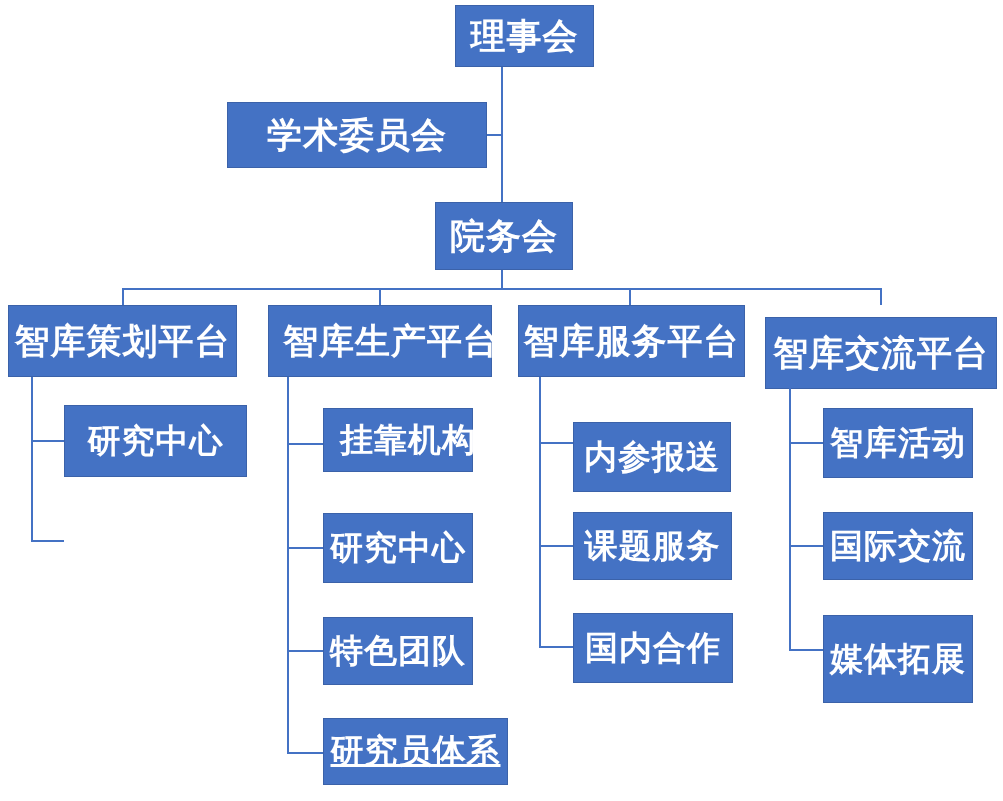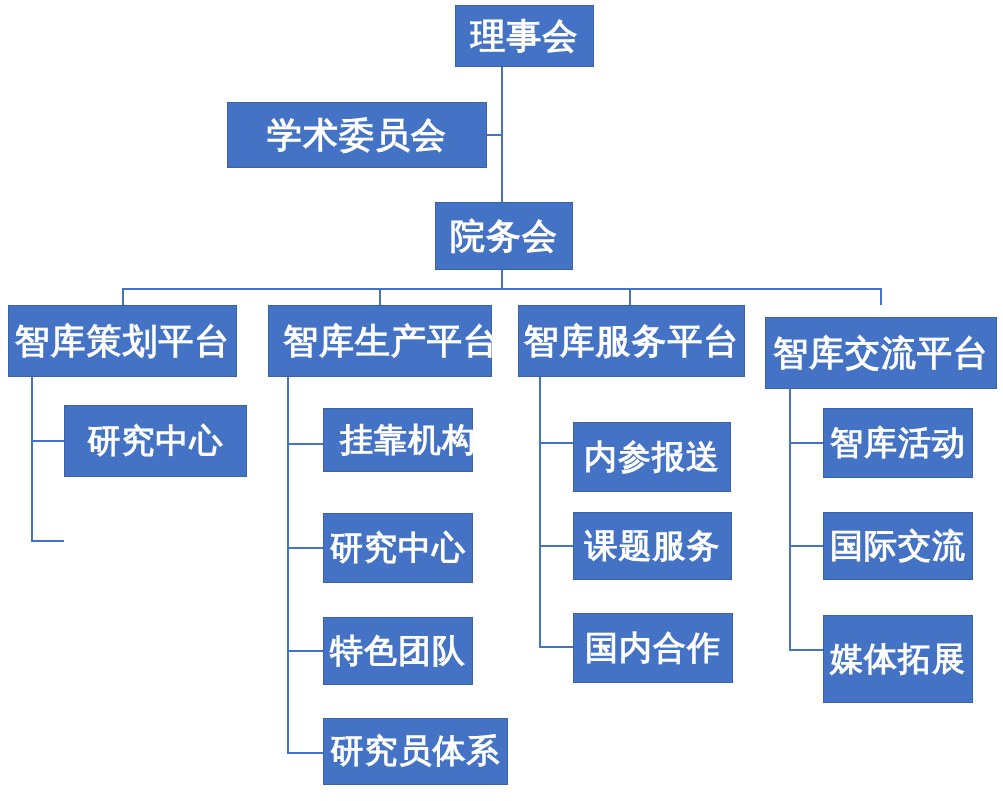--- a/index.html
+++ b/index.html
@@ -49,21 +49,21 @@
   <div class="node lg" style="left:8px; top:305px; width:229px; height:72px;">智库策划平台</div>
   <div class="node lg" style="left:268px; top:305px; width:224px; height:72px;padding-left:22px;">智库生产平台</div>
   <div class="node lg" style="left:518px; top:305px; width:227px; height:72px;">智库服务平台</div>
   <div class="node lg" style="left:765px; top:305px; width:232px; height:72px;margin-top:12px;">智库交流平台</div>
 
   <div class="node" style="left:64px; top:405px; width:183px; height:72px;">研究中心</div>
 
   <div class="node" style="left:323px; top:408px; width:150px; height:64px;padding-left:20px;">挂靠机构</div>
   <div class="node" style="left:323px; top:513px; width:150px; height:70px;">研究中心</div>
   <div class="node" style="left:323px; top:617px; width:150px; height:68px;">特色团队</div>
-  <div class="node" style="left:323px; top:718px; width:185px; height:67px;">研究员体系</div>
+  <div class="node" style="left:323px; top:718px; width:185px; height:67px;text-decoration:underline;">研究员体系</div>
 
   <div class="node" style="left:573px; top:408px; width:158px; height:70px;margin-top:14px;">内参报送</div>
   <div class="node" style="left:573px; top:512px; width:159px; height:68px;">课题服务</div>
   <div class="node" style="left:573px; top:613px; width:160px; height:70px;">国内合作</div>
 
   <div class="node" style="left:823px; top:408px; width:150px; height:70px;">智库活动</div>
   <div class="node" style="left:823px; top:512px; width:150px; height:68px;">国际交流</div>
   <div class="node" style="left:823px; top:615px; width:150px; height:88px;">媒体拓展</div>
 
   <div class="conn" style="left:501px; top:67px;  width:2px;  height:135px;"></div>

